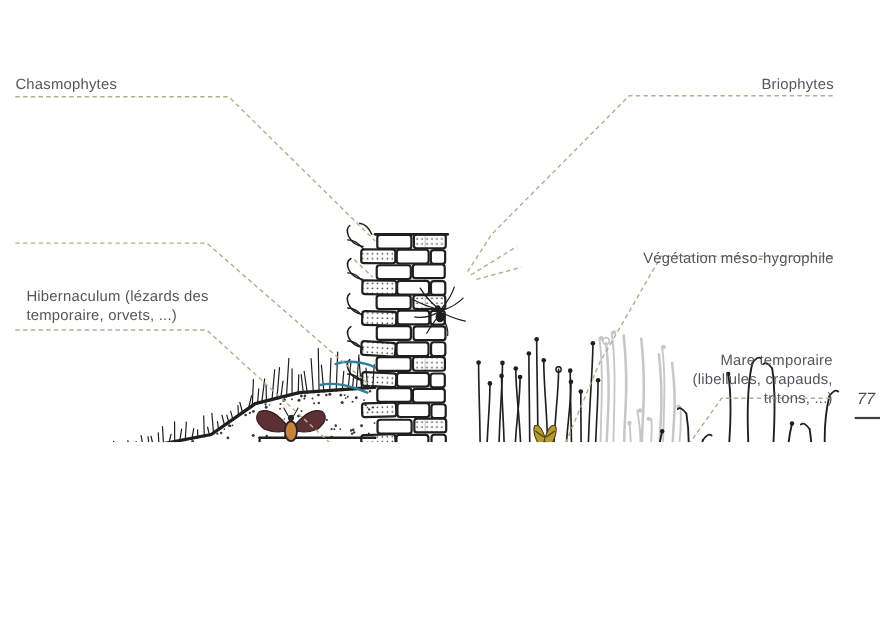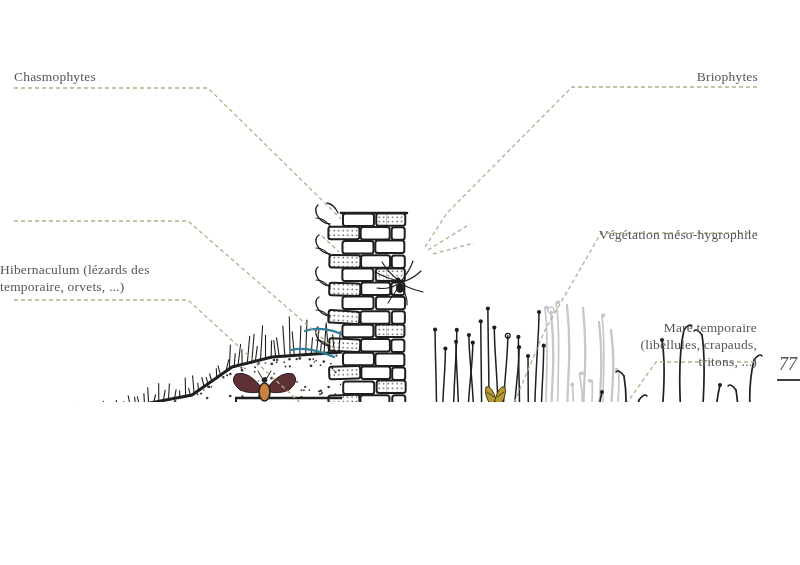--- a/index.html
+++ b/index.html
@@ -1,28 +1,28 @@
 <!DOCTYPE html>
 <html style="--c-background: #ffffff; --c-ink: #1f1f1f; --c-text: #55565a; --c-dash: #b6ae8b; --c-water: #c8ccd5; --c-faded: #c5c7c9; --c-teal: #2e7f9c; --c-moth-wing: #5d3133; --c-moth-body: #c8823e; --c-butterfly: #b59a31; --c-dragonfly: #cc7a3e;"><head>
 <meta charset="utf-8">
 <style>
   html,body{margin:0;padding:0;background:#fff;}
   #page{position:relative;width:800px;height:402px;background:var(--c-background,#fff);
-        font-family:Liberation Serif, serif;overflow:hidden;}
+        font-family:Liberation Sans, sans-serif;overflow:hidden;}
   #art{position:absolute;left:0;top:0;}
   .lbl{position:absolute;font-size:13.5px;line-height:17px;color:var(--c-text,#55565a);
        letter-spacing:.2px;white-space:nowrap;}
   .r{text-align:right;}
   #l-chasmo{left:14px;top:68px;}
   #l-brio{right:42px;top:68px;text-align:right;}
   #l-meso{left:14px;top:200px;}
   #l-mesoh{right:42px;top:226px;}
-  #l-hiber{left:0;top:261px;}
+  #l-hiber{left:24px;top:261px;}
   #l-mare{right:43px;top:306px;margin-top:13px;}
-  #pg-num{position:absolute;left:779px;top:354px;font-style:italic;font-size:18px;color:#4c4e52;}
+  #pg-num{position:absolute;left:779px;top:354px;font-style:italic;font-size:15px;color:#4c4e52;}
   #pg-rule{position:absolute;left:777px;top:379px;width:23px;height:2px;background:#3f4044;}
 </style>
 </head>
 <body>
 
 <div id="page">
   <svg id="art" width="800" height="565" viewBox="0 0 800 565">
       <defs>
         <pattern id="dotsP" width="4.5" height="4.5" patternUnits="userSpaceOnUse">
           <circle cx="1.2" cy="1.2" r="0.78" fill="#3a3a3a"></circle>

